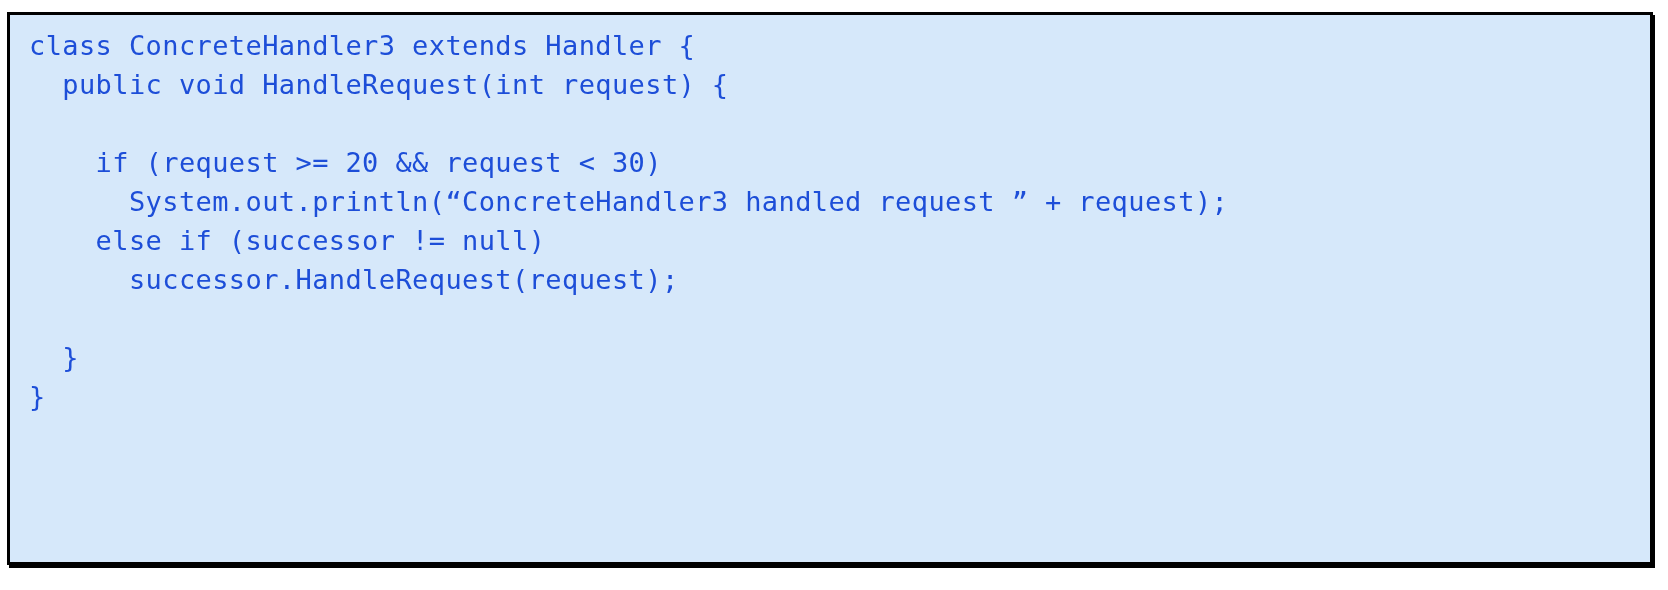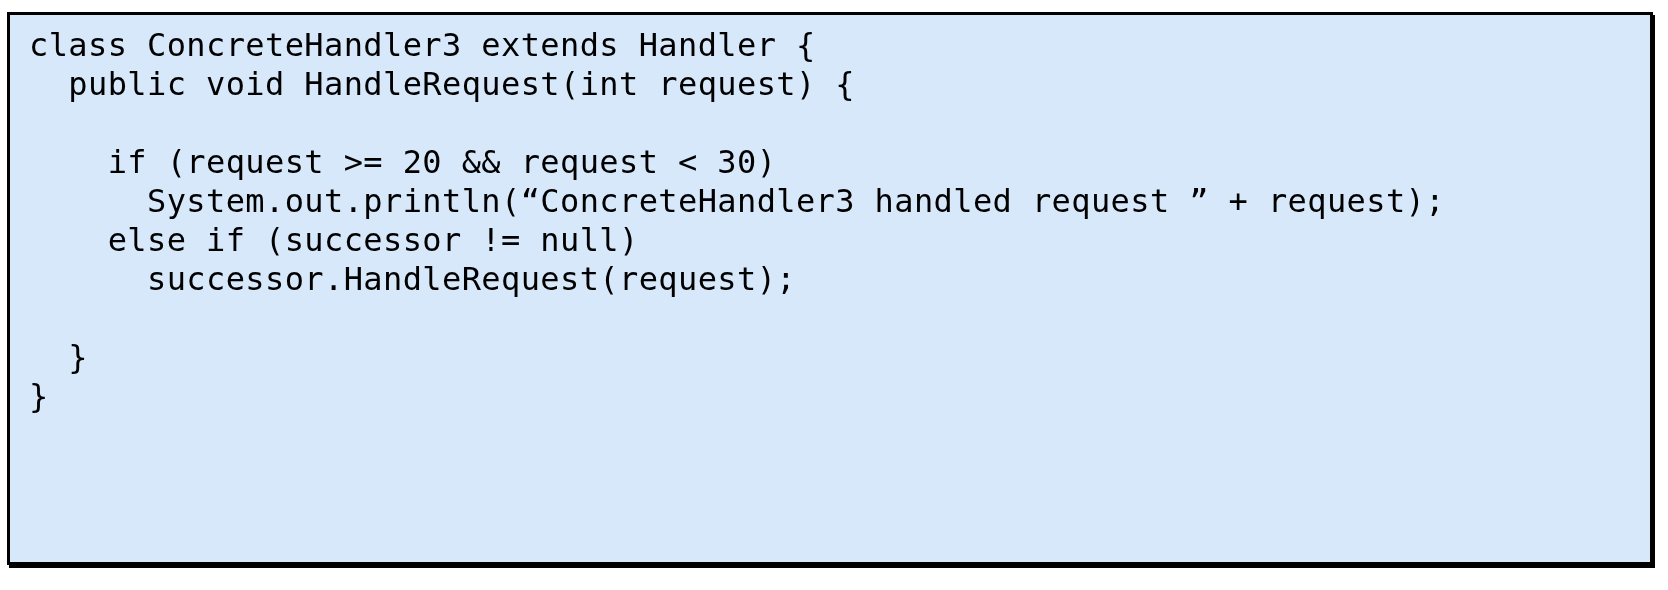--- a/index.html
+++ b/index.html
@@ -23,25 +23,25 @@
     box-shadow: 2px 3px 0 #000000;
     padding: 11px 0 0 19px;
     overflow: hidden;
   }
   .code-listing {
     margin: 0;
     padding: 0;
   }
   .code-line {
     white-space: pre;
-    font-size: 32px;
+    font-size: 27px;
     line-height: 39px;
     min-height: 39px;
     letter-spacing: 0.4px;
-    color: #000000;
+    color: #1d4ed8;
   }
 </style>
 </head>
 <body>
 
 <div class="code-box">
   <pre class="code-listing"><div class="code-line">class ConcreteHandler3 extends Handler {</div><div class="code-line">  public void HandleRequest(int request) {</div><div class="code-line"></div><div class="code-line">    if (request &gt;= 20 &amp;&amp; request &lt; 30)</div><div class="code-line">      System.out.println(“ConcreteHandler3 handled request ” + request);</div><div class="code-line">    else if (successor != null)</div><div class="code-line">      successor.HandleRequest(request);</div><div class="code-line"></div><div class="code-line">  }</div><div class="code-line">}</div></pre>
 </div>
 
 </body></html>

